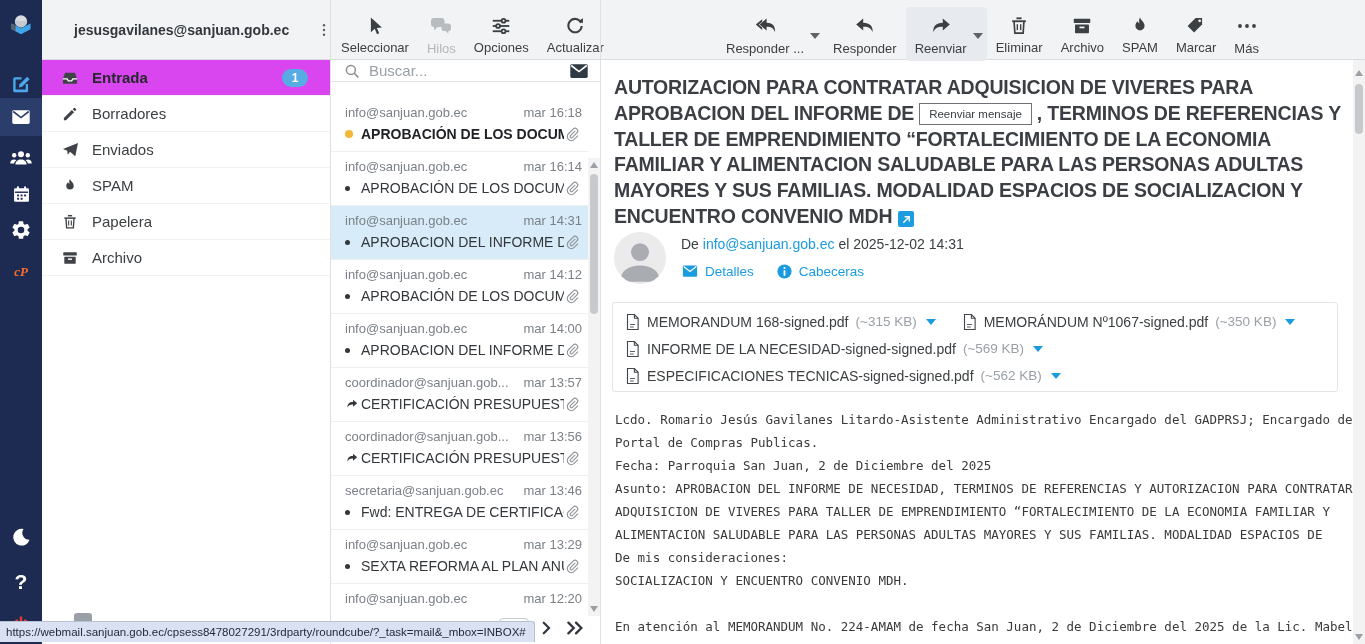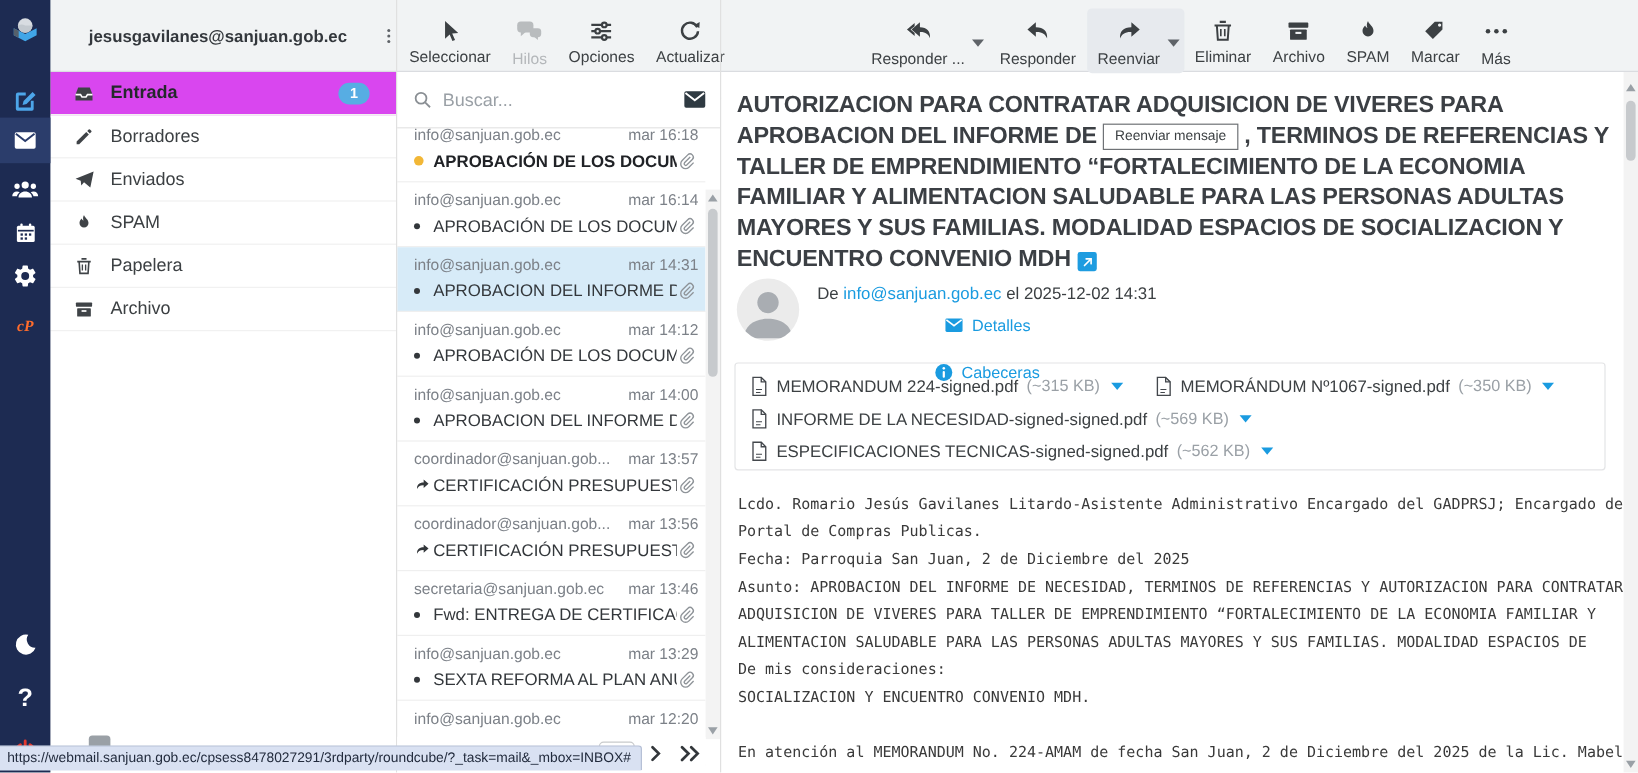--- a/index.html
+++ b/index.html
@@ -46,21 +46,21 @@
   .folder { height:36px; display:flex; align-items:center; padding-left:18px; border-bottom:1px solid #f1f1f1; color:#3c4043; cursor:pointer; position:relative; }
   .folder .ficon { width:20px; height:20px; margin-right:12px; color:#3f4347; display:flex; align-items:center; justify-content:center; }
   .folder .flabel { font-size:15px; }
   .folder.active { background:#d946ef; }
   .folder.active .flabel { font-weight:bold; color:#24282c; }
   .badge { position:absolute; right:22px; top:9px; min-width:26px; height:18px; background:#57ade3; border-radius:9px; color:#fff; font-size:12px; font-weight:bold; display:flex; align-items:center; justify-content:center; padding:0 7px; }
   .quota-blob { position:absolute; left:32px; top:553px; width:18px; height:16px; background:#9aa0a6; border-radius:3px; }
 
   
   .listpane { position:absolute; left:331px; top:60px; width:269px; bottom:0; background:#fff; }
-  .searchbar { height:47px; border-bottom:1px solid #e4e4e4; display:flex; align-items:center; padding:0 10px 0 12px; position:relative; }
+  .searchbar { height:22px; border-bottom:1px solid #e4e4e4; display:flex; align-items:center; padding:0 10px 0 12px; position:relative; }
   .searchbar input { border:0; outline:none; flex:1; font-size:15px; color:#3c4043; font-family:inherit; margin-left:8px; background:transparent; }
   .searchbar input::placeholder { color:#9aa0a6; }
   .scope-env { color:#2f3a42; margin-right:8px; display:flex; }
   .scope-caret { color:#3c4043; display:flex; }
 
   .msgrows { position:absolute; top:38px; left:0; right:12px; bottom:0; overflow:hidden; }
   .msgrow { height:54px; border-bottom:1px solid #efefef; padding:7px 6px 0 14px; position:relative; }
   .msgrow.selected { background:#d7ebf8; }
   .m-l1 { display:flex; justify-content:space-between; font-size:13px; color:#7c8188; }
   .m-l2 { display:flex; align-items:center; margin-top:6px; }
@@ -93,21 +93,21 @@
   .hl-line { white-space:nowrap; }
   .hl-1 { display:flex; align-items:center; }
   .tooltip { display:inline-block; margin:0 5px; padding:3px 9px; border:1px solid #6f7276; background:#fff; font-weight:normal; font-size:11.5px; letter-spacing:0; color:#3c4043; line-height:14px; }
   .extlink { display:inline-flex; width:16px; height:16px; background:#1e9ce0; border-radius:2px; margin-left:6px; align-items:center; justify-content:center; vertical-align:-2px; }
 
   .fromblock { position:absolute; left:13px; top:172px; display:flex; }
   .avatar { width:52px; height:52px; border-radius:50%; background:#ebebeb; overflow:hidden; flex:none; }
   .fromtext { margin-left:15px; padding-top:4px; }
   .fromline { font-size:14px; color:#3c4043; }
   .fromline a, .mlink { color:#1a9be0; text-decoration:none; }
-  .msglinks { display:flex; gap:22px; margin-top:10px; align-items:center;flex-direction:column; }
+  .msglinks { display:flex; gap:22px; margin-top:10px; align-items:center; }
   .mlink { font-size:13.5px; display:flex; align-items:center; gap:6px; cursor:pointer; }
 
   .attachbox { position:absolute; left:11px; top:242px; right:27px; height:90px; border:1px solid #e3e4e6; border-radius:3px; padding:5px 12px; }
   .attrow { height:27px; display:flex; align-items:center; gap:26px; }
   .attitem { display:flex; align-items:center; gap:7px; cursor:pointer; }
   .attname { font-size:14px; color:#3c4043; white-space:nowrap; }
   .attsize { font-size:13.5px; color:#9aa0a6; white-space:nowrap; }
   .attcaret { width:0; height:0; border-left:5px solid transparent; border-right:5px solid transparent; border-top:6px solid #1a9be0; margin-left:2px; }
   .atticon { color:#43474c; display:flex; }
 
@@ -660,21 +660,21 @@
     <div class="attachbox">
       <div class="attrow">
         <span class="attitem">
           <span class="atticon">
               <svg width="15" height="18" viewBox="0 0 24 28" fill="none" stroke="currentColor" stroke-width="1.8">
                 <path d="M4 2h11l6 6v18H4z"></path>
                 <path d="M15 2v6h6"></path>
                 <path d="M8 18h8M8 22h6" stroke-width="1.4"></path>
               </svg>
             </span>
-          <span class="attname">MEMORANDUM 224-signed.pdf</span>
+          <span class="attname">MEMORANDUM 168-signed.pdf</span>
           <span class="attsize">(~315 KB)</span>
           <span class="attcaret"></span>
         </span>
         <span class="attitem">
           <span class="atticon">
               <svg width="15" height="18" viewBox="0 0 24 28" fill="none" stroke="currentColor" stroke-width="1.8">
                 <path d="M4 2h11l6 6v18H4z"></path>
                 <path d="M15 2v6h6"></path>
                 <path d="M8 18h8M8 22h6" stroke-width="1.4"></path>
               </svg>

